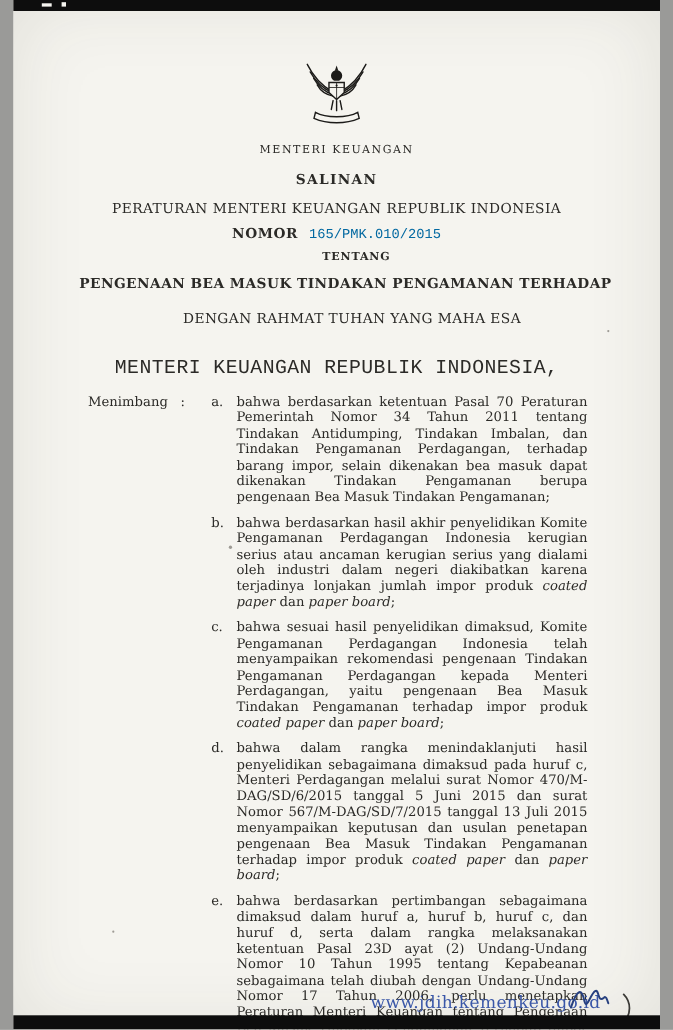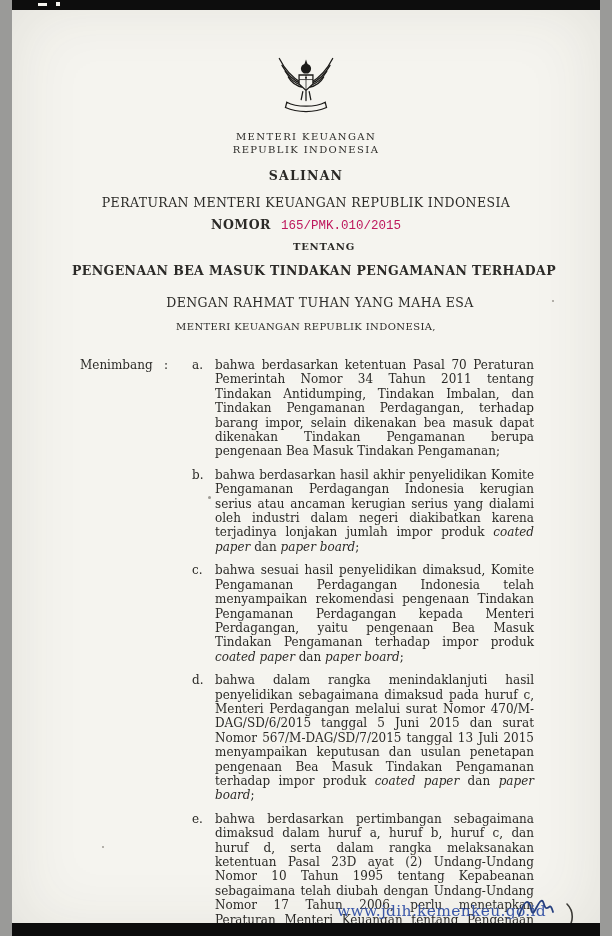--- a/index.html
+++ b/index.html
@@ -17,25 +17,25 @@
   .speck1 { top:3px; left:26px; width:9px; height:3px; }
   .speck2 { top:2px; left:44px; width:4px; height:4px; }
 
   .header { text-align:center; padding-top:45px; }
   .emblem { display:block; margin:0 auto; width:64px; height:76px; }
   .ministry { font-size:10px; letter-spacing:1.4px; line-height:1.3; margin-top:9px; }
   .salinan { font-size:12.5px; font-weight:bold; letter-spacing:1.2px; margin-top:12px; }
   .reg-title { font-size:12.5px; letter-spacing:0.4px; margin-top:12px; }
   .nomor-line { font-size:12.5px; margin-top:7px; }
   .nomor-label { font-weight:bold; letter-spacing:0.5px; }
-  .nomor-value { font-family:"Liberation Mono","DejaVu Sans Mono",monospace; font-size:12.5px; margin-left:10px; color:#be185d; }
+  .nomor-value { font-family:"Liberation Mono","DejaVu Sans Mono",monospace; font-size:12.5px; margin-left:10px; color:#0369a1; }
   .tentang { font-size:10px; letter-spacing:0.8px; margin-top:8px; font-weight:bold;padding-left:36px; }
   .subject { font-size:12.5px; font-weight:bold; letter-spacing:0.4px; line-height:1.78; margin-top:8px;padding-left:16px; }
   .invocation { font-size:12.5px; letter-spacing:0.4px; margin-top:13px;padding-left:28px; }
-  .authority { font-size:10px; letter-spacing:0.4px; margin-top:11px; }
+  .authority { font-size:18px; letter-spacing:0.4px; margin-top:28px;font-family:Liberation Mono, monospace; }
 
   .content { position:absolute; left:68px; right:66px; top:358px; font-size:12px; line-height:14.4px; }
   .consider-row { display:grid; grid-template-columns:84px 28px 1fr; align-items:start; }
   .consider-item { display:grid; grid-template-columns:23px 1fr; margin-bottom:9px; }
   .item-text { text-align:justify; }
   em { font-style:italic; }
 
   .footer-url {
     position:absolute; right:54px; bottom:16px;
     font-size:15.5px; color:#3a57a8; letter-spacing:0.3px;
@@ -78,21 +78,20 @@
       <g stroke="#1c1b19" stroke-width="2.4" fill="none" stroke-linecap="round">
         <path d="M54 78 l-3 15"></path>
         <path d="M60 78 v17"></path>
         <path d="M66 78 l3 15"></path>
       </g>
       <path d="M24 98 C42 108 78 108 96 98 L98.5 108 C76 118 44 118 21.5 108 Z" fill="#f5f4ef" stroke="#1c1b19" stroke-width="2.4"></path>
     </svg>
 
     <div class="ministry">
       <div>MENTERI KEUANGAN</div>
-      <div>REPUBLIK INDONESIA</div>
     </div>
 
     <div class="salinan">SALINAN</div>
 
     <div class="reg-title">PERATURAN MENTERI KEUANGAN REPUBLIK INDONESIA</div>
 
     <div class="nomor-line">
       <span class="nomor-label">NOMOR</span><span class="nomor-value">165/PMK.010/2015</span>
     </div>
 

